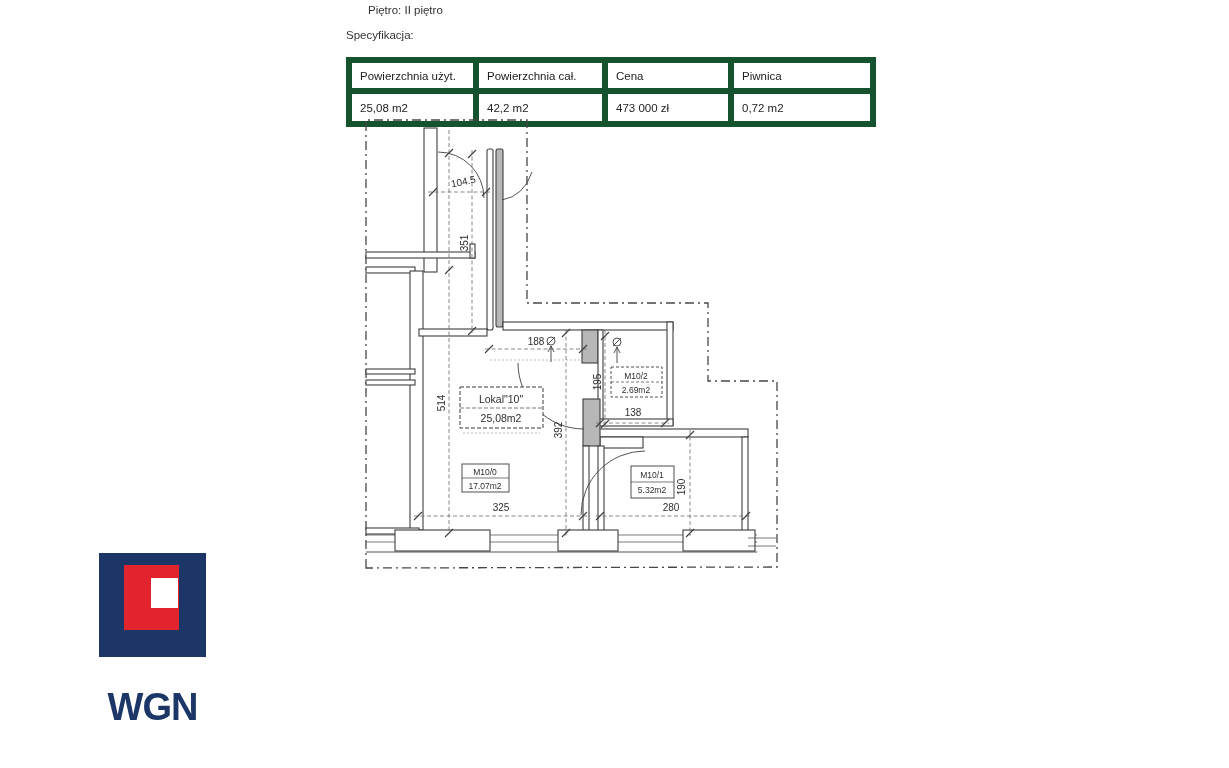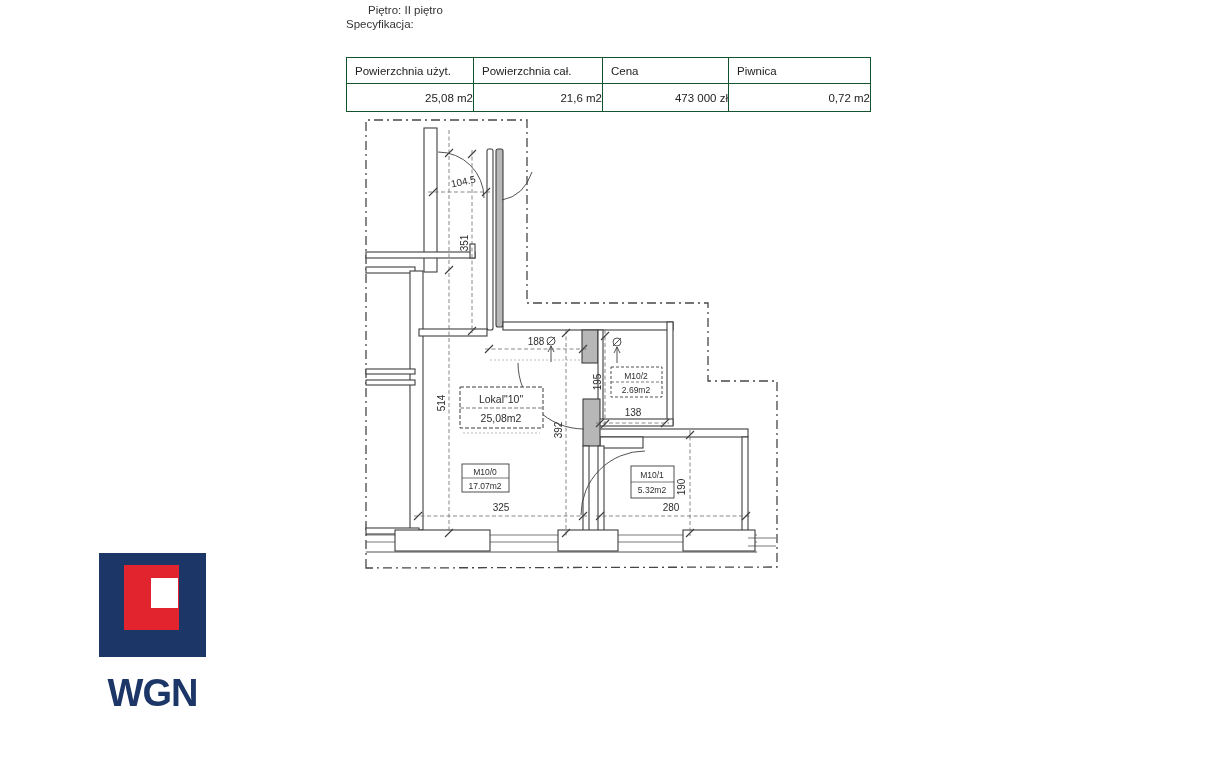--- a/index.html
+++ b/index.html
@@ -1,45 +1,45 @@
 <!DOCTYPE html>
 <html><head>
 <meta charset="utf-8">
 <style>
   html,body{margin:0;padding:0;background:#fff;}
   body{position:relative;width:1229px;height:768px;overflow:hidden;
        font-family:"Liberation Sans",sans-serif;color:#222;}
   .hdr-line{position:absolute;font-size:11.5px;color:#333;}
   #floor-line{left:346px;top:4px;margin-left:22px;}
-  #spec-line{left:346px;top:18px;}
+  #spec-line{left:346px;top:29px;}
   table.spec{position:absolute;left:346px;top:57px;border-collapse:collapse;
              table-layout:fixed;width:524px;font-size:11.5px;color:#222;}
-  table.spec td{border:1px solid #14532d;padding:0 0 0 8px;vertical-align:middle;
+  table.spec td{border:6px solid #14532d;padding:0 0 0 8px;vertical-align:middle;
                 overflow:hidden;white-space:nowrap;margin-left:36px;}
   table.spec tr.h td{height:25px;}
-  table.spec tr.v td{height:27px;text-align:right;}
+  table.spec tr.v td{height:27px;}
   svg#plan{position:absolute;left:0;top:0;}
   
   .bnd{fill:none;stroke:#474747;stroke-width:1.3;stroke-dasharray:9 4 2 4;}
   .wl{fill:#ffffff;stroke:#3f3f3f;stroke-width:1.1;}
   .wg{fill:#b7b7b7;stroke:#3f3f3f;stroke-width:1.1;}
   .ln{stroke:#3f3f3f;stroke-width:.9;fill:none;}
   .lt{stroke:#3f3f3f;stroke-width:.7;fill:none;}
   .dl{stroke:#6b6b6b;stroke-width:.8;stroke-dasharray:4 2.5;fill:none;}
   .xt{stroke:#8a8a8a;stroke-width:.6;stroke-dasharray:2 2;fill:none;}
   .tk{stroke:#3c3c3c;stroke-width:1.1;}
   .dt{font:10px "Liberation Sans",sans-serif;fill:#2e2e2e;text-anchor:middle;}
   .rt{font:8.5px "Liberation Sans",sans-serif;fill:#2e2e2e;text-anchor:middle;}
   .lk{font:10.5px "Liberation Sans",sans-serif;fill:#2e2e2e;text-anchor:middle;}
   .bx{fill:#ffffff;stroke:#3c3c3c;}
   
   #logo-navy{position:absolute;left:99px;top:553px;width:107px;height:104px;background:#1c3767;}
   #logo-red{position:absolute;left:124px;top:565px;width:55px;height:65px;background:#e2242f;}
   #logo-white{position:absolute;left:151px;top:578px;width:27px;height:30px;background:#fff;}
-  #logo-text{position:absolute;left:93px;top:672px;width:119px;text-align:center;
+  #logo-text{position:absolute;left:93px;top:686px;width:119px;text-align:center;
              font-weight:bold;font-size:38px;letter-spacing:-1px;color:#1c3767;}
 </style>
 </head>
 <body>
 
 <div class="hdr-line" id="floor-line">Piętro: II piętro</div>
 <div class="hdr-line" id="spec-line">Specyfikacja:</div>
 
 <table class="spec">
   <colgroup>
@@ -50,21 +50,21 @@
     </colgroup>
   <tbody>
       <tr class="h">
     <td>Powierzchnia użyt.</td>
     <td>Powierzchnia cał.</td>
     <td>Cena</td>
     <td>Piwnica</td>
   </tr>
   <tr class="v">
     <td>25,08 m2</td>
-    <td>21,6 m2</td>
+    <td>42,2 m2</td>
     <td>473 000 zł</td>
     <td>0,72 m2</td>
   </tr>
 </tbody>
   </table>
 
 <svg id="plan" width="1229" height="768" viewBox="0 0 1229 768">
 
   <path class="bnd" d="M366,568 L366,120 L527,120 L527,303 L708,303 L708,381 L777,381 L777,567 Z"></path>
 

